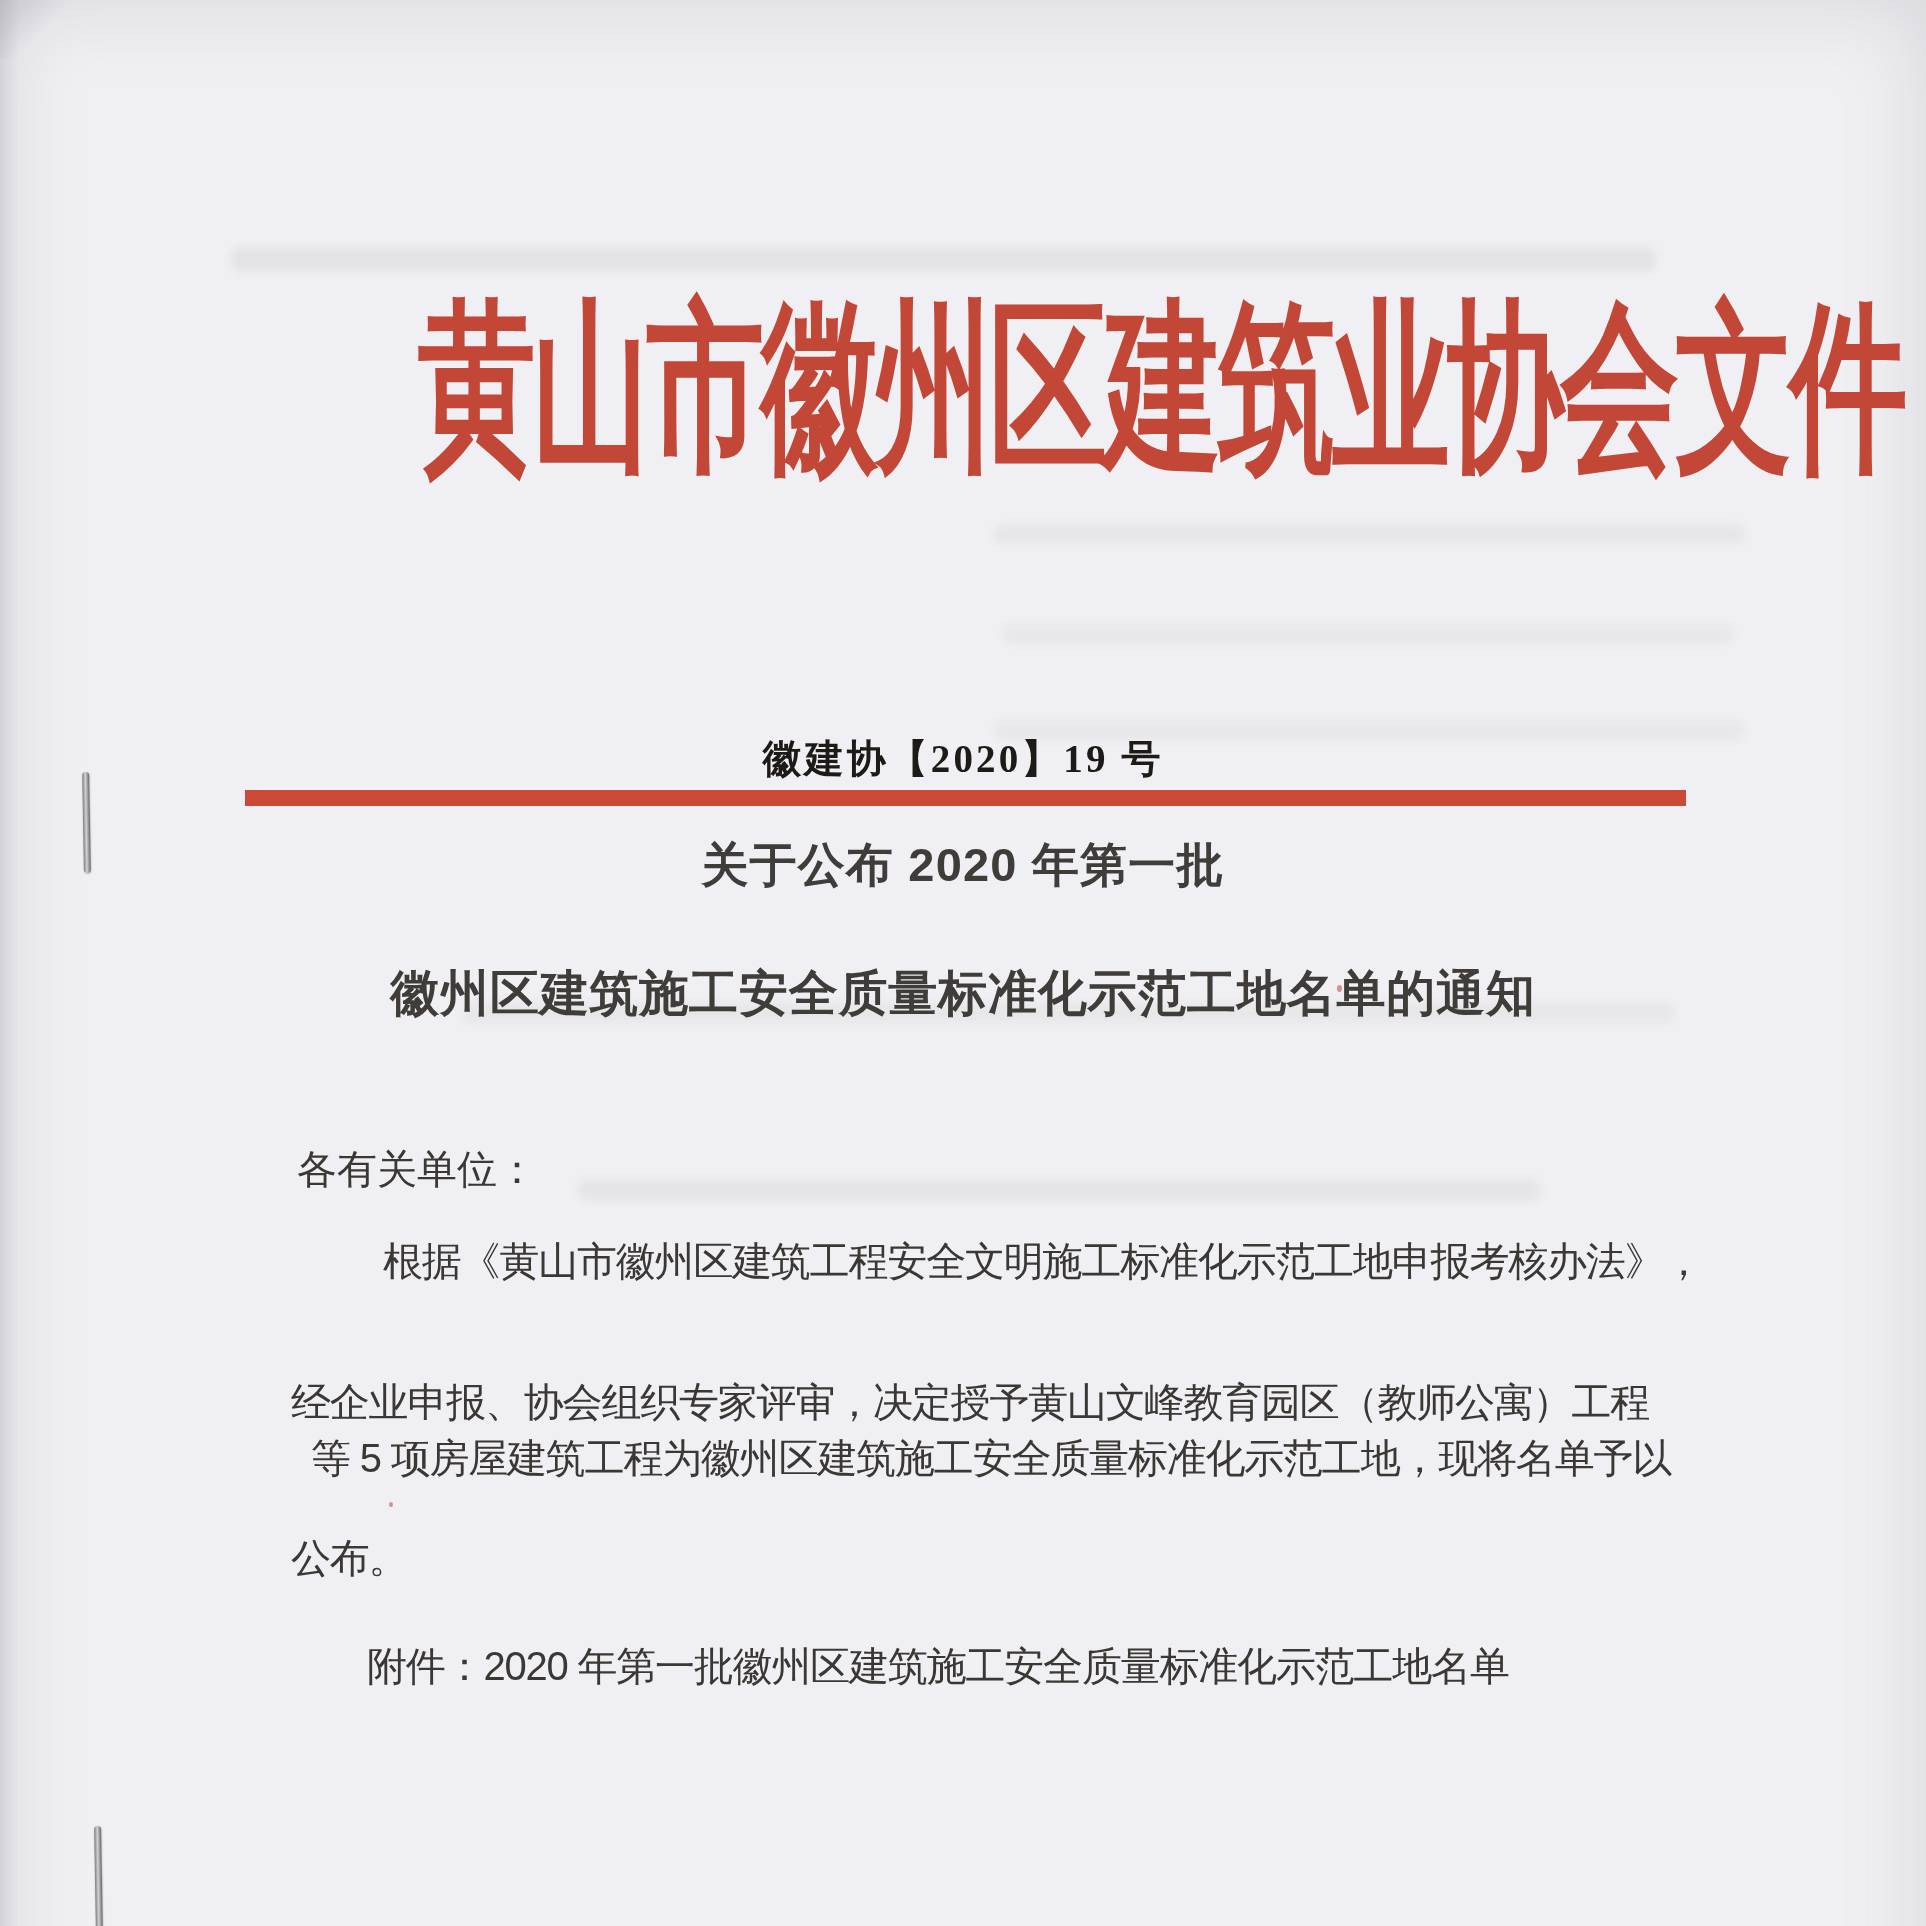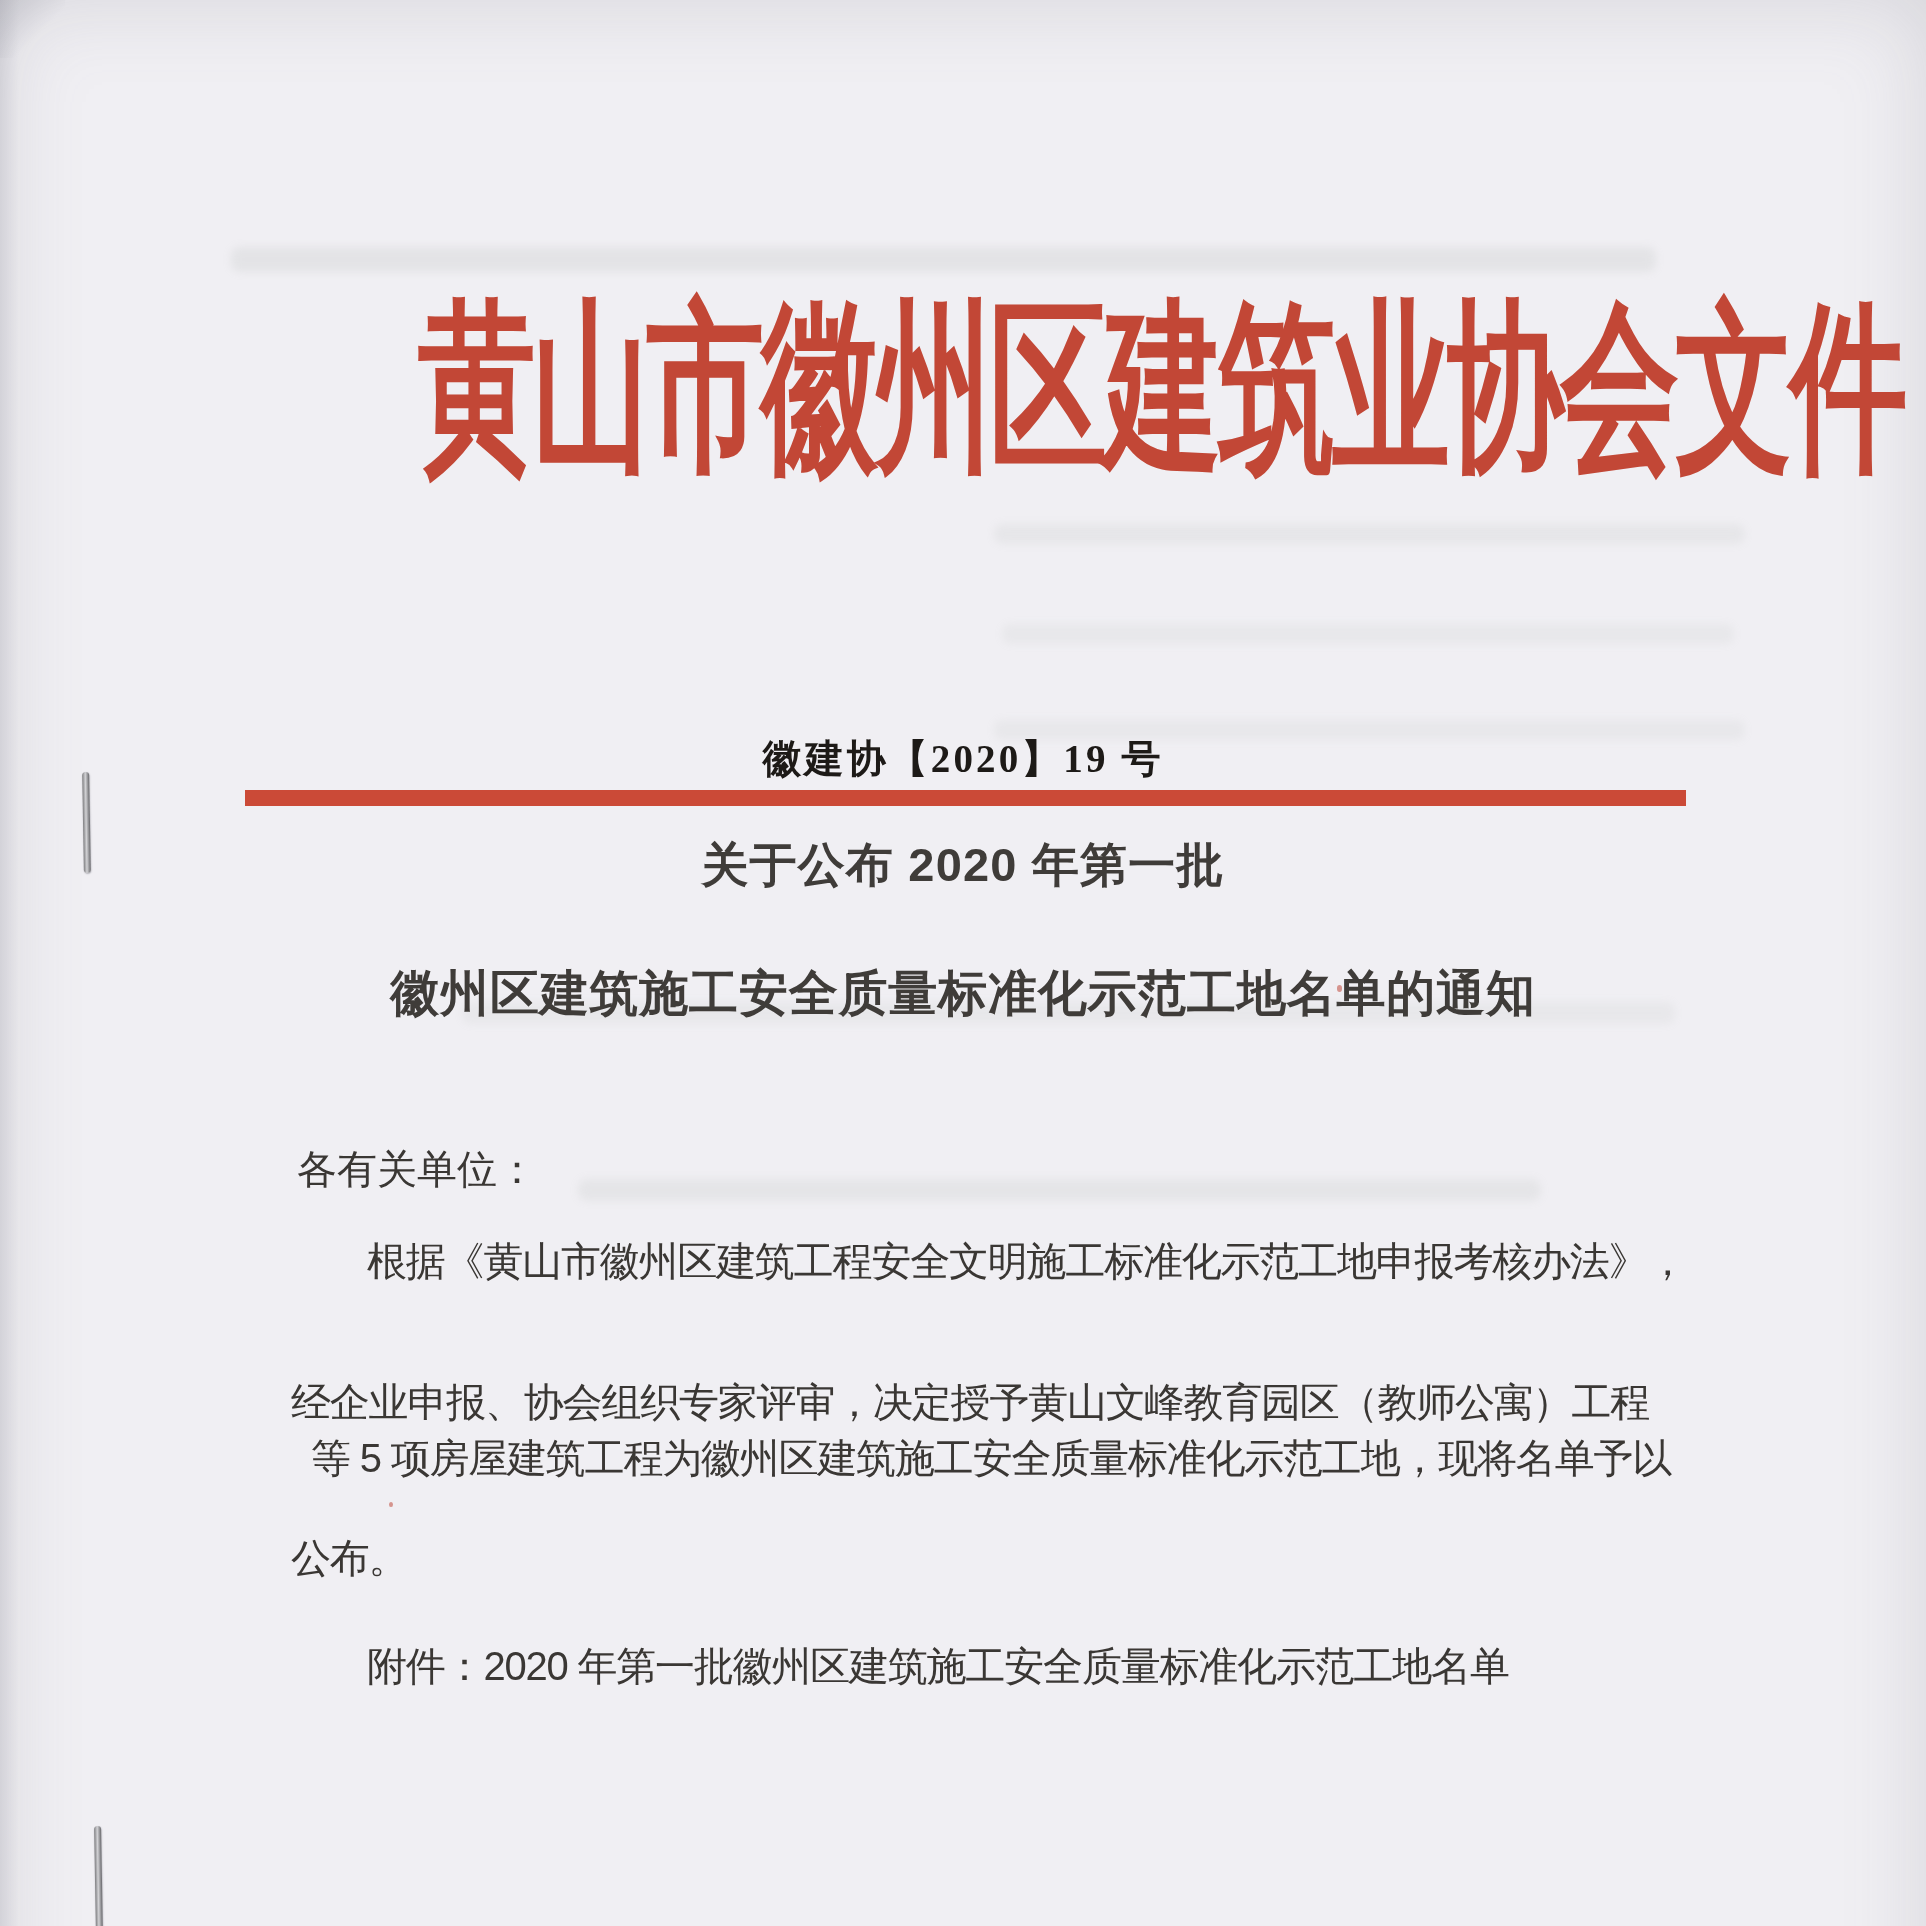--- a/index.html
+++ b/index.html
@@ -33,21 +33,21 @@
     font-size:39px; color:var(--ink-dark); letter-spacing:3.1px;
   }
   .rule{left:245px; top:790px; width:1441px; height:16px; background:var(--rule-red);}
 
   .subject1{top:841px; font-size:47px; font-weight:600; color:#3f3c39; letter-spacing:1.2px;text-align:center;}
   .subject2{top:939px; font-size:49px; font-weight:600; color:#3f3c39; letter-spacing:0.8px;margin-top:30px;}
 
   .salutation{left:297px; top:1137px; font-size:40px; color:var(--ink);margin-top:12px;}
 
   .bodyline{font-size:40px; color:var(--ink); letter-spacing:-1.2px;}
-  .bl1{left:367px;  top:1241px;}
+  .bl1{left:383px;  top:1241px;}
   .bl2{left:291px;  top:1340px;margin-top:42px;}
   .bl3{left:291px;  top:1438px;margin-left:20px;}
   .bl4{left:291px;  top:1538px;}
   .attach{left:367px; top:1638px; font-size:40px; color:var(--ink); letter-spacing:-1.2px;margin-top:8px;}
 
   
   .stamp{
     left:1114px; top:1911px; width:428px; height:428px;
     mix-blend-mode:multiply; opacity:.93;
     transform:rotate(-7deg);

